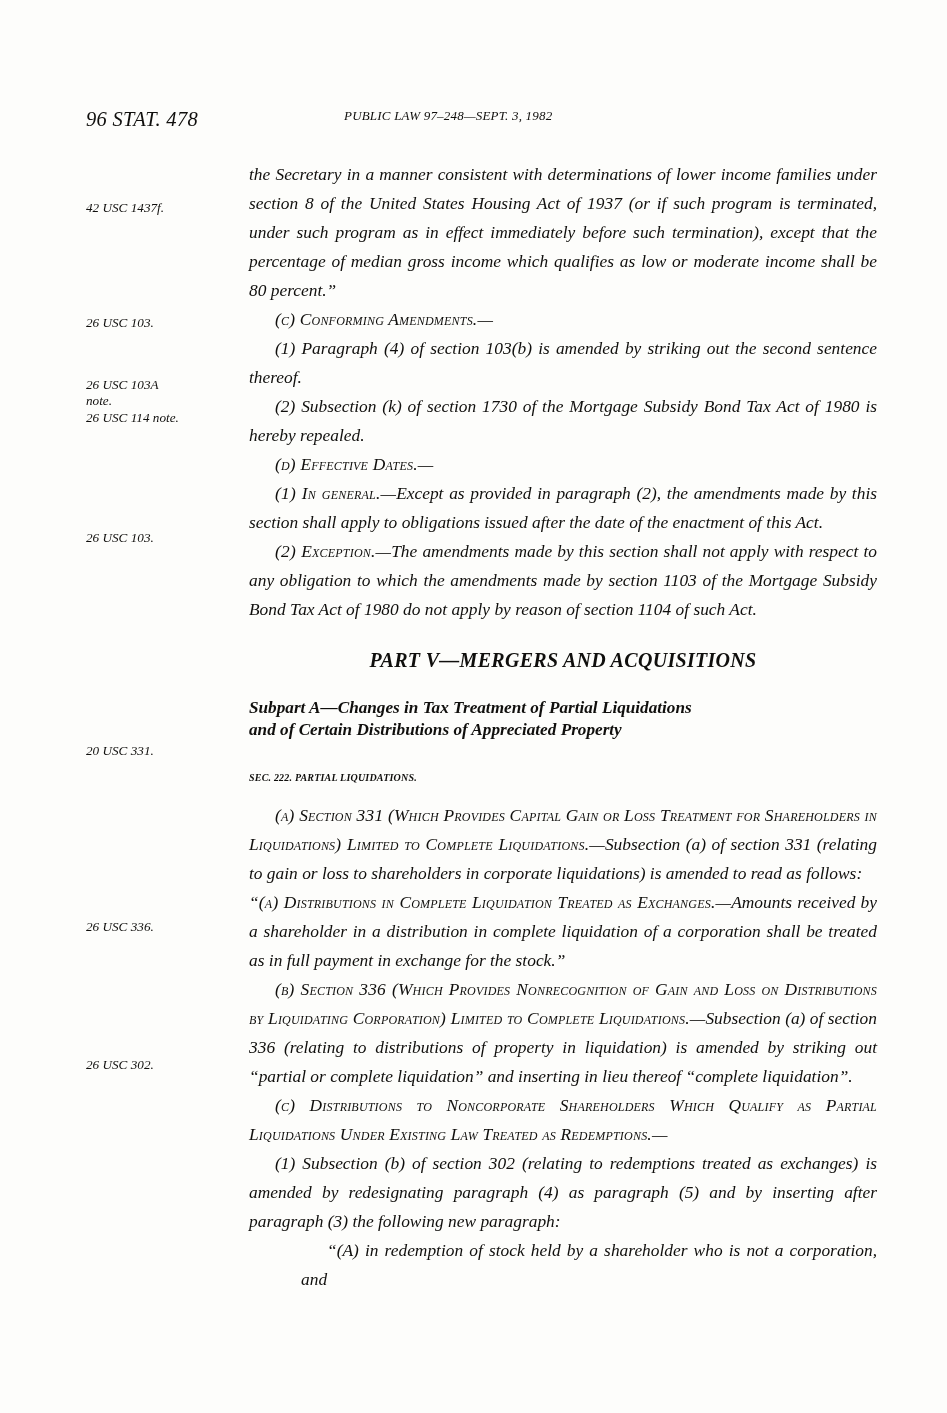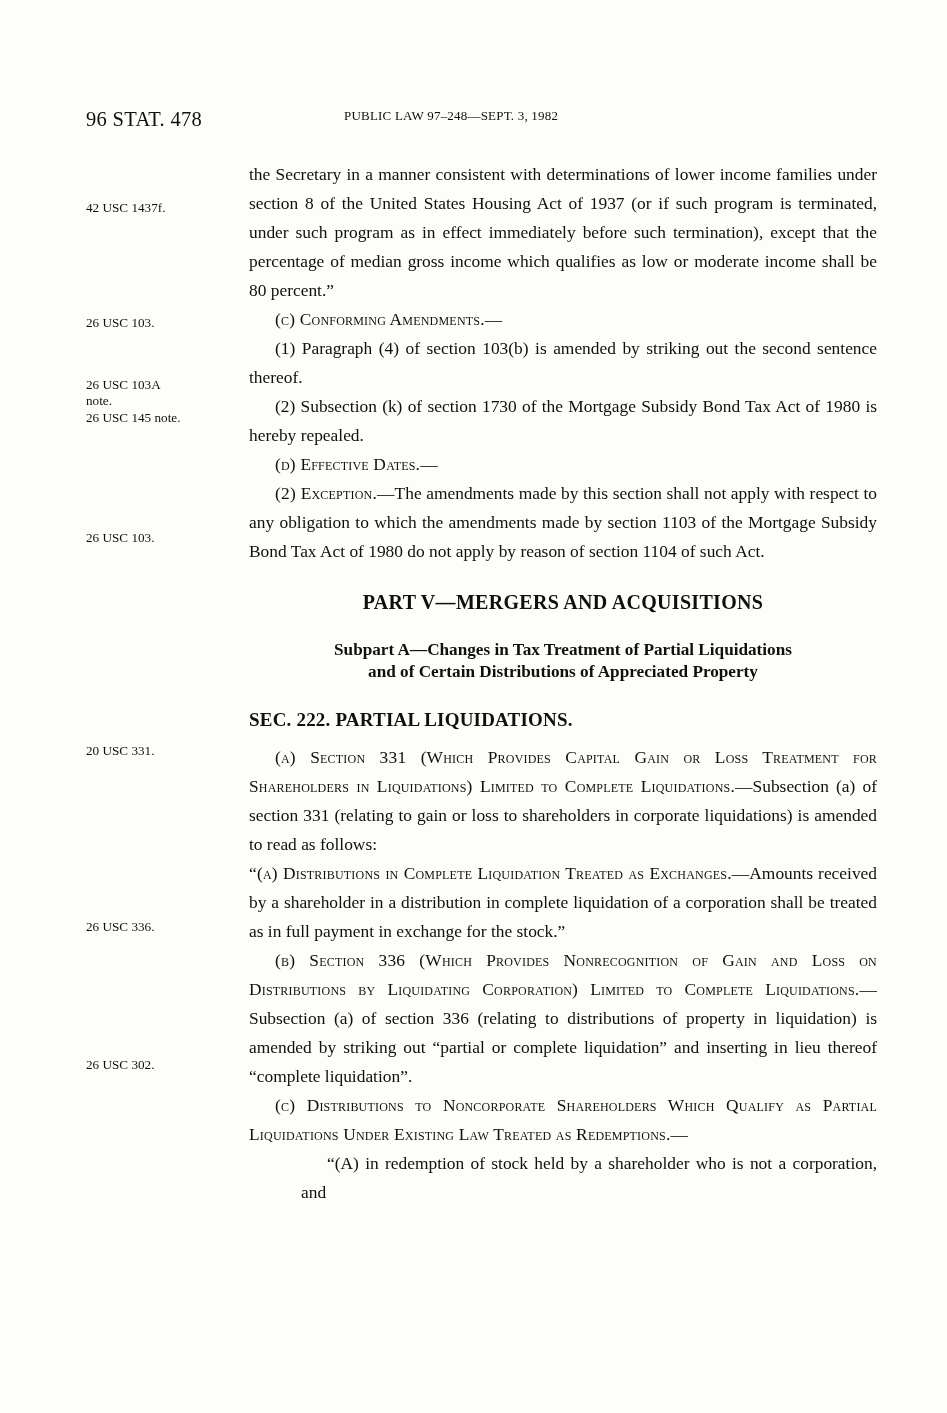--- a/index.html
+++ b/index.html
@@ -15,20 +15,21 @@
     font-family: "Liberation Serif", serif;
     color: #100f0d;
     overflow: hidden;
   }
   .content {
     position: absolute;
     left: 0;
     top: 0;
     width: 947px;
     height: 1266px;
+    font-style: italic;
   }
 
   
   .runhead {
     position: absolute;
     top: 108px;
     left: 86px;
     width: 790px;
     height: 26px;
   }
@@ -78,66 +79,67 @@
     font-variant: small-caps;
     letter-spacing: 0.2px;
   }
   .centerhead {
     text-align: center;
     font-weight: bold;
     font-size: 20px;
     letter-spacing: 0.3px;
   }
   .subparthead {
-    text-align: center;
+    text-align: left;
     font-weight: bold;
     font-size: 17.2px;
     line-height: 22px;
   }
   .sechead {
     font-weight: bold;
-    font-size: 19px;
+    font-size: 10px;
     letter-spacing: 0.2px;
   }
   .gap-sm { height: 9px; }
   .gap-lg { height: 22px; }
 </style>
 </head>
 <body>
 
 <div class="page">
   <div class="content">
 
     <div class="runhead">
       <div class="stat">96 STAT. 478</div>
       <div class="title">PUBLIC LAW 97–248—SEPT. 3, 1982</div>
     </div>
 
     <div class="marginnote" style="top:200px">42 USC 1437f.</div>
     <div class="marginnote" style="top:315px">26 USC 103.</div>
     <div class="marginnote" style="top:377px">26 USC 103A</div>
     <div class="marginnote" style="top:393px">note.</div>
-    <div class="marginnote" style="top:410px">26 USC 145 note.</div>
+    <div class="marginnote" style="top:410px">26 USC 114 note.</div>
     <div class="marginnote" style="top:530px">26 USC 103.</div>
     <div class="marginnote" style="top:743px">20 USC 331.</div>
     <div class="marginnote" style="top:919px">26 USC 336.</div>
     <div class="marginnote" style="top:1057px">26 USC 302.</div>
 
     <div class="col">
 
       <p>the Secretary in a manner consistent with determinations of lower income families under section 8 of the United States Housing Act of 1937 (or if such program is terminated, under such program as in effect immediately before such termination), except that the percentage of median gross income which qualifies as low or moderate income shall be 80 percent.”</p>
 
       <p class="indent sc">(c) Conforming Amendments.—</p>
 
       <p class="indent">(1) Paragraph (4) of section 103(b) is amended by striking out the second sentence thereof.</p>
 
       <p class="indent">(2) Subsection (k) of section 1730 of the Mortgage Subsidy Bond Tax Act of 1980 is hereby repealed.</p>
 
       <p class="indent sc">(d) Effective Dates.—</p>
 
+      <p class="indent"><span class="sc">(1) In general.—</span><span>Except as provided in paragraph (2), the amendments made by this section shall apply to obligations issued after the date of the enactment of this Act.</span></p>
 
       <p class="indent"><span class="sc">(2) Exception.—</span><span>The amendments made by this section shall not apply with respect to any obligation to which the amendments made by section 1103 of the Mortgage Subsidy Bond Tax Act of 1980 do not apply by reason of section 1104 of such Act.</span></p>
 
       <div class="gap-lg"></div>
       <p class="centerhead">PART V—MERGERS AND ACQUISITIONS</p>
 
       <div class="gap-lg"></div>
       <p class="subparthead">Subpart A—Changes in Tax Treatment of Partial Liquidations</p>
       <p class="subparthead">and of Certain Distributions of Appreciated Property</p>
 
@@ -146,20 +148,21 @@
 
       <div class="gap-sm"></div>
       <p class="indent"><span class="sc">(a) Section 331 (Which Provides Capital Gain or Loss Treatment for Shareholders in Liquidations) Limited to Complete Liquidations.—</span><span>Subsection (a) of section 331 (relating to gain or loss to shareholders in corporate liquidations) is amended to read as follows:</span></p>
 
       <p><span class="sc">“(a) Distributions in Complete Liquidation Treated as Exchanges.—</span><span>Amounts received by a shareholder in a distribution in complete liquidation of a corporation shall be treated as in full payment in exchange for the stock.”</span></p>
 
       <p class="indent"><span class="sc">(b) Section 336 (Which Provides Nonrecognition of Gain and Loss on Distributions by Liquidating Corporation) Limited to Complete Liquidations.—</span><span>Subsection (a) of section 336 (relating to distributions of property in liquidation) is amended by striking out “partial or complete liquidation” and inserting in lieu thereof “complete liquidation”.</span></p>
 
       <p class="indent sc">(c) Distributions to Noncorporate Shareholders Which Qualify as Partial Liquidations Under Existing Law Treated as Redemptions.—</p>
 
+      <p class="indent">(1) Subsection (b) of section 302 (relating to redemptions treated as exchanges) is amended by redesignating paragraph (4) as paragraph (5) and by inserting after paragraph (3) the following new paragraph:</p>
 
 
       <p class="indent" style="padding-left:52px">“(A) in redemption of stock held by a shareholder who is not a corporation, and</p>
 
 
     </div>
   </div>
 </div>
 
 </body></html>

